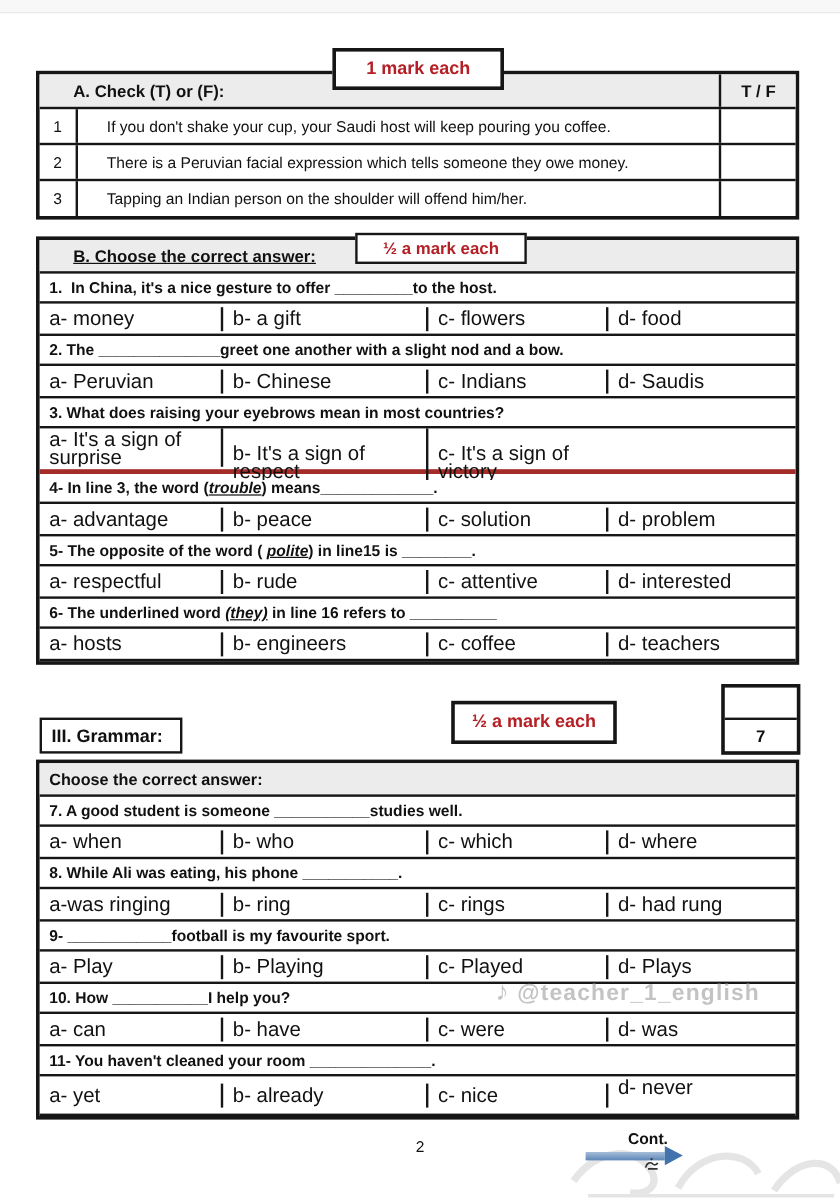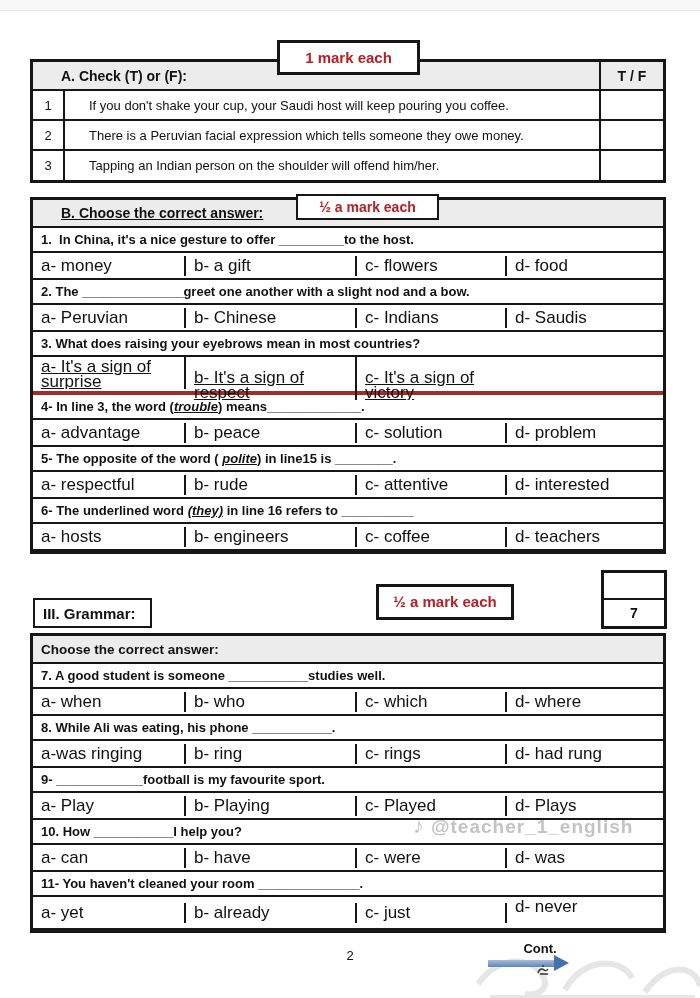--- a/index.html
+++ b/index.html
@@ -33,21 +33,21 @@
   .a-row:last-child{border-bottom:none;height:29px;}
   .a-num{width:30px;border-right:2px solid #161616;display:flex;align-items:center;justify-content:center;}
   .a-text{flex:1;display:flex;align-items:center;padding-left:24px;}
   .a-blank{width:62px;border-left:2px solid #161616;}
 
   
   .tableB{top:197px;}
   .tableB .hdr{height:26px;padding-left:28px;text-decoration:underline;}
   .tableB .q-row{height:23px;}
   .tableB .opt-row{height:25px;align-items:center;}
-  .row-red{border-bottom:4px solid #a42c28 !important;text-decoration:underline;}
+  .row-red{border-bottom:4px solid #a42c28 !important;}
   .o3{height:34px !important;align-items:flex-start !important;}
   .o3 .opt{padding-top:2px;line-height:15px;}
   .o3 .c2,.o3 .c3{padding-top:13px;}
   .o3 .c4{padding-right:18px;}
 
   
   .grammar-label{position:absolute;left:33px;top:598px;width:107px;height:26px;
     border:2px solid #161616;font-weight:bold;font-size:15px;display:flex;align-items:center;
     padding-left:8px;background:#fff;}
   .score-box{position:absolute;left:601px;top:570px;width:60px;border:3px solid #161616;background:#fff;}
@@ -229,21 +229,21 @@
     <div class="opt c3">c- were</div>
     <div class="opt c4">d- was</div>
   </div>
 
   <div class="q-row">
     <span>11- You haven't cleaned your room ______________.</span>
   </div>
   <div class="opt-row o11">
     <div class="opt c1">a- yet</div>
     <div class="opt c2">b- already</div>
-    <div class="opt c3">c- just</div>
+    <div class="opt c3">c- nice</div>
     <div class="opt c4">d- never</div>
   </div>
 </div>
 
 <div class="wm-tiktok">
   <span class="note">♪</span><span>@teacher_1_english</span>
 </div>
 
 <div class="page-num">2</div>
 <div class="cont">Cont.</div>

